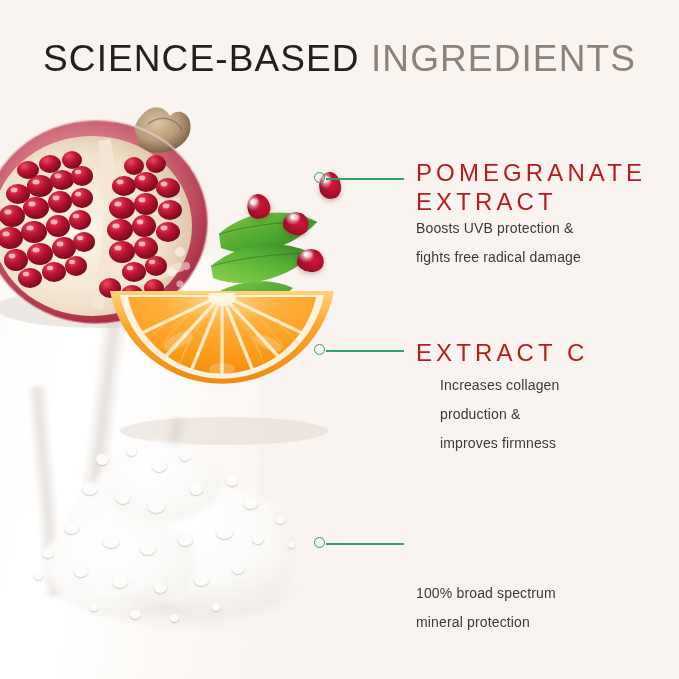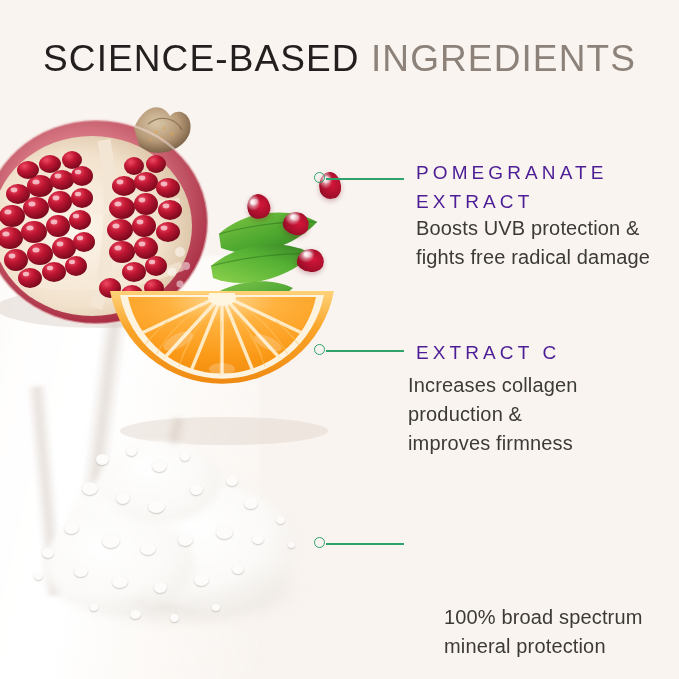--- a/index.html
+++ b/index.html
@@ -152,31 +152,31 @@
     top: 0;
     width: 11px;
     height: 11px;
     border: 1.5px solid #2ea26a;
     border-radius: 50%;
     background: transparent;
     box-sizing: border-box;
   }
   .c-head {
     position: absolute;
-    color: #4c1d95;
-    font-size: 19px;
+    color: #b91c1c;
+    font-size: 24px;
     font-weight: 300;
     letter-spacing: 4.1px;
     line-height: 29px;
     white-space: pre-line;
   }
   .c-body {
     position: absolute;
     color: #3c3a37;
-    font-size: 20px;
+    font-size: 14px;
     font-weight: 300;
     letter-spacing: .15px;
     line-height: 29px;
     white-space: pre-line;
   }
 </style>
 </head>
 <body>
 
 <div id="stage">
@@ -470,26 +470,26 @@
   <div class="c-body" style="left:416px;top:214px;">Boosts UVB protection &amp;
 fights free radical damage</div>
 
   <div class="callout" style="left:314px;top:344px;">
     <div class="connector" style="width:90px;">
       <span class="conn-dot"></span>
       <span class="conn-line" style="width:78px;"></span>
     </div>
   </div>
   <div class="c-head" style="left:416px;top:338px;">EXTRACT C</div>
-  <div class="c-body" style="left:408px;top:371px;">Increases collagen
+  <div class="c-body" style="left:440px;top:371px;">Increases collagen
 production &amp;
 improves firmness</div>
 
   <div class="callout" style="left:314px;top:537px;">
     <div class="connector" style="width:90px;">
       <span class="conn-dot"></span>
       <span class="conn-line" style="width:78px;"></span>
     </div>
   </div>
-  <div class="c-body" style="left:416px;top:603px;margin-left:28px;">100% broad spectrum
+  <div class="c-body" style="left:416px;top:579px;">100% broad spectrum
 mineral protection</div>
 
 </div>
 
 </body></html>

